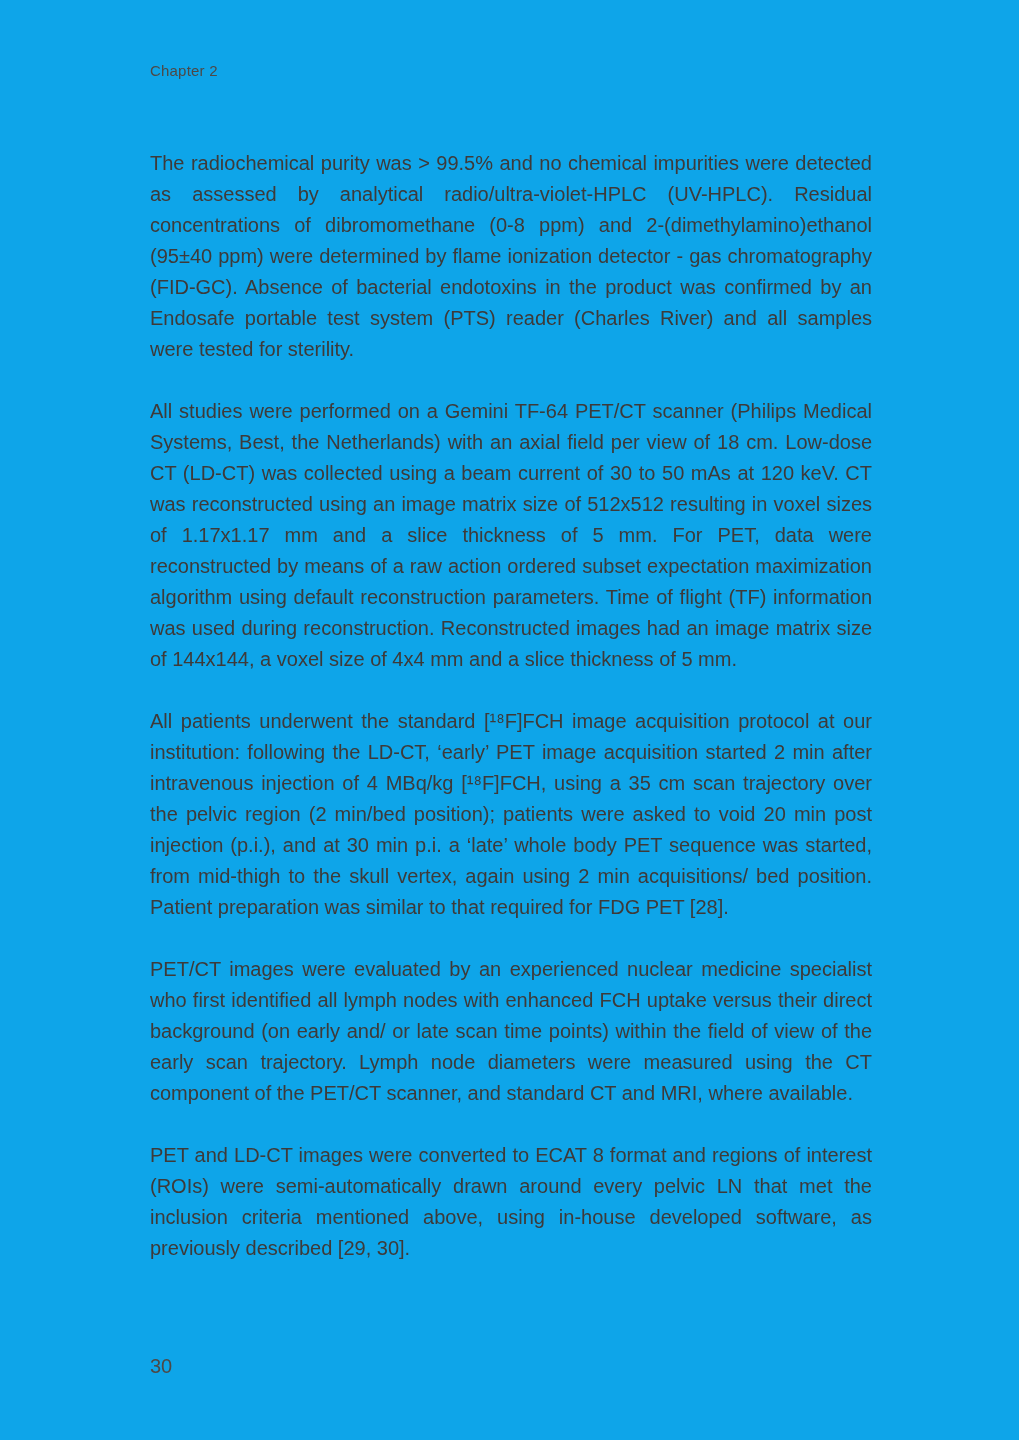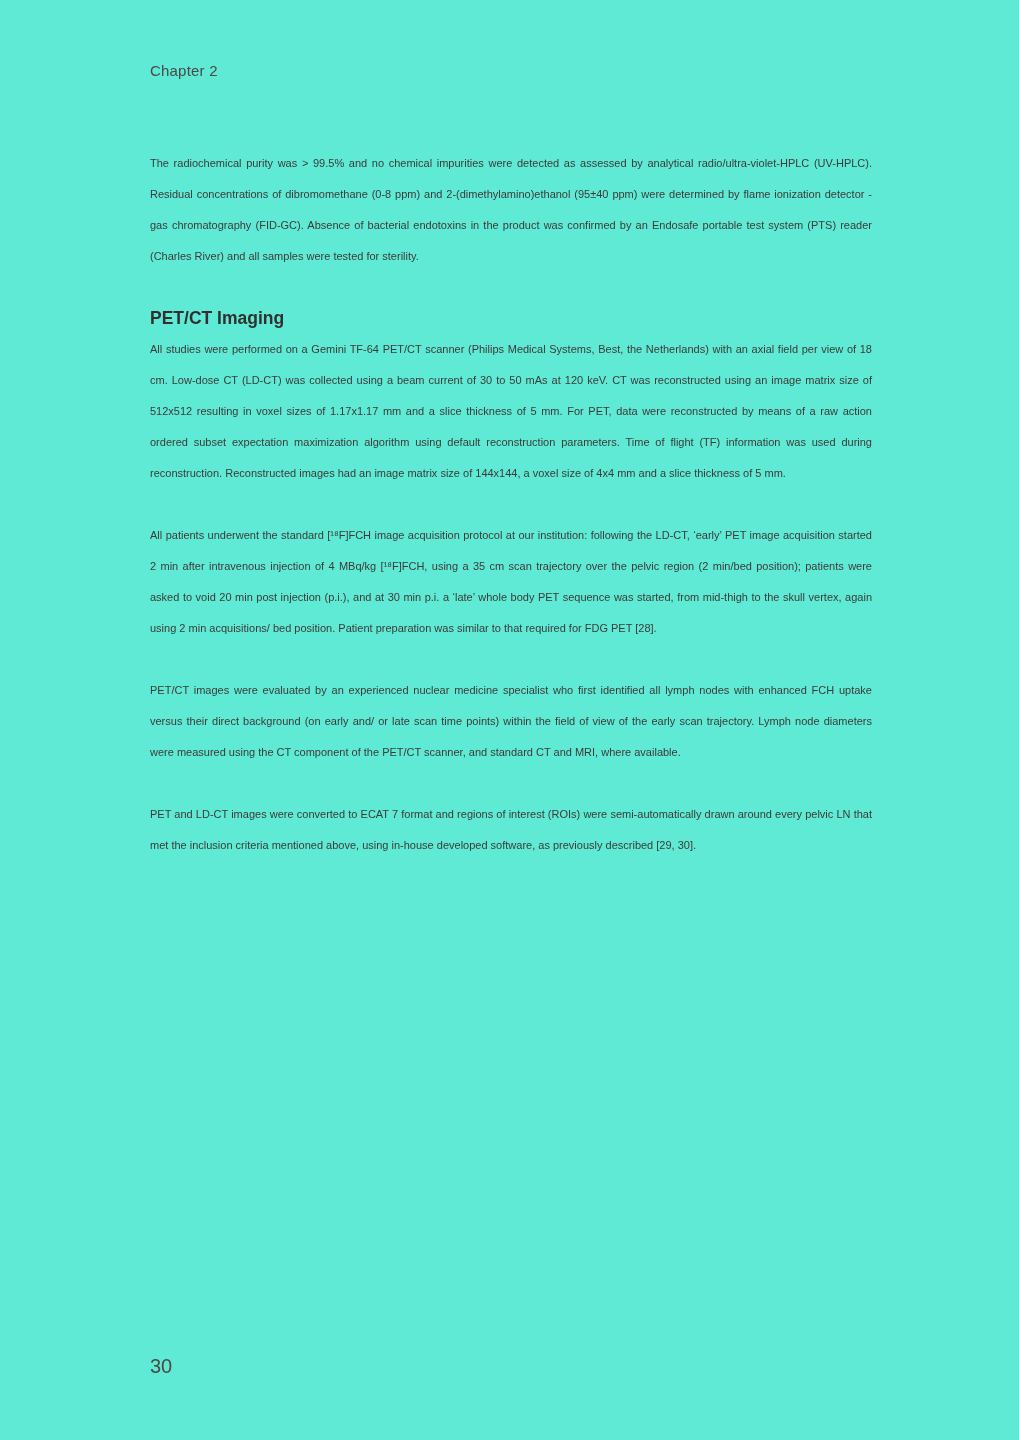--- a/index.html
+++ b/index.html
@@ -2,41 +2,41 @@
 <html><head>
 <meta charset="utf-8">
 <style>
   * { margin: 0; padding: 0; box-sizing: border-box; }
   html, body { background: #ffffff; }
   .page {
     position: relative;
     width: 1019px;
     height: 1440px;
     margin: 0 auto;
-    background: #5eead4;
+    background: #0ea5e9;
     font-family: "Liberation Sans", sans-serif;
     color: #3e3a39;
     overflow: hidden;
   }
   .running-header {
     position: absolute;
     top: 62px;
     left: 150px;
     font-size: 15px;
     letter-spacing: 0.2px;
     color: #4d4947;
   }
   .content {
     position: absolute;
     top: 148px;
     left: 150px;
     width: 722px;
   }
   .para {
-    font-size: 11px;
+    font-size: 20px;
     line-height: 31px;
     text-align: justify;
     margin: 0 0 31px 0;
     color: #3e3a39;
     font-weight: 400;
   }
   .para:last-child { margin-bottom: 0; }
   .section-heading {
     font-size: 17.5px;
     line-height: 31px;
@@ -57,28 +57,27 @@
 <body>
 
 <div class="page">
 
   <div class="running-header">Chapter 2</div>
 
   <div class="content">
 
     <p class="para">The radiochemical purity was &gt; 99.5% and no chemical impurities were detected as assessed by analytical radio/ultra-violet-HPLC (UV-HPLC). Residual concentrations of dibromomethane (0-8 ppm) and 2-(dimethylamino)ethanol (95±40 ppm) were determined by flame ionization detector - gas chromatography (FID-GC). Absence of bacterial endotoxins in the product was confirmed by an Endosafe portable test system (PTS) reader (Charles River) and all samples were tested for sterility.</p>
 
-    <h2 class="section-heading">PET/CT Imaging</h2>
 
     <p class="para">All studies were performed on a Gemini TF-64 PET/CT scanner (Philips Medical Systems, Best, the Netherlands) with an axial field per view of 18 cm. Low-dose CT (LD-CT) was collected using a beam current of 30 to 50 mAs at 120 keV. CT was reconstructed using an image matrix size of 512x512 resulting in voxel sizes of 1.17x1.17 mm and a slice thickness of 5 mm. For PET, data were reconstructed by means of a raw action ordered subset expectation maximization algorithm using default reconstruction parameters. Time of flight (TF) information was used during reconstruction. Reconstructed images had an image matrix size of 144x144, a voxel size of 4x4 mm and a slice thickness of 5 mm.</p>
 
     <p class="para">All patients underwent the standard [¹⁸F]FCH image acquisition protocol at our institution: following the LD-CT, ‘early’ PET image acquisition started 2 min after intravenous injection of 4 MBq/kg [¹⁸F]FCH, using a 35 cm scan trajectory over the pelvic region (2 min/bed position); patients were asked to void 20 min post injection (p.i.), and at 30 min p.i. a ‘late’ whole body PET sequence was started, from mid-thigh to the skull vertex, again using 2 min acquisitions/ bed position. Patient preparation was similar to that required for FDG PET [28].</p>
 
 
     <p class="para">PET/CT images were evaluated by an experienced nuclear medicine specialist who first identified all lymph nodes with enhanced FCH uptake versus their direct background (on early and/ or late scan time points) within the field of view of the early scan trajectory. Lymph node diameters were measured using the CT component of the PET/CT scanner, and standard CT and MRI, where available.</p>
 
-    <p class="para">PET and LD-CT images were converted to ECAT 7 format and regions of interest (ROIs) were semi-automatically drawn around every pelvic LN that met the inclusion criteria mentioned above, using in-house developed software, as previously described [29, 30].</p>
+    <p class="para">PET and LD-CT images were converted to ECAT 8 format and regions of interest (ROIs) were semi-automatically drawn around every pelvic LN that met the inclusion criteria mentioned above, using in-house developed software, as previously described [29, 30].</p>
 
   </div>
 
   <div class="page-number">30</div>
 
 </div>
 
 </body></html>

